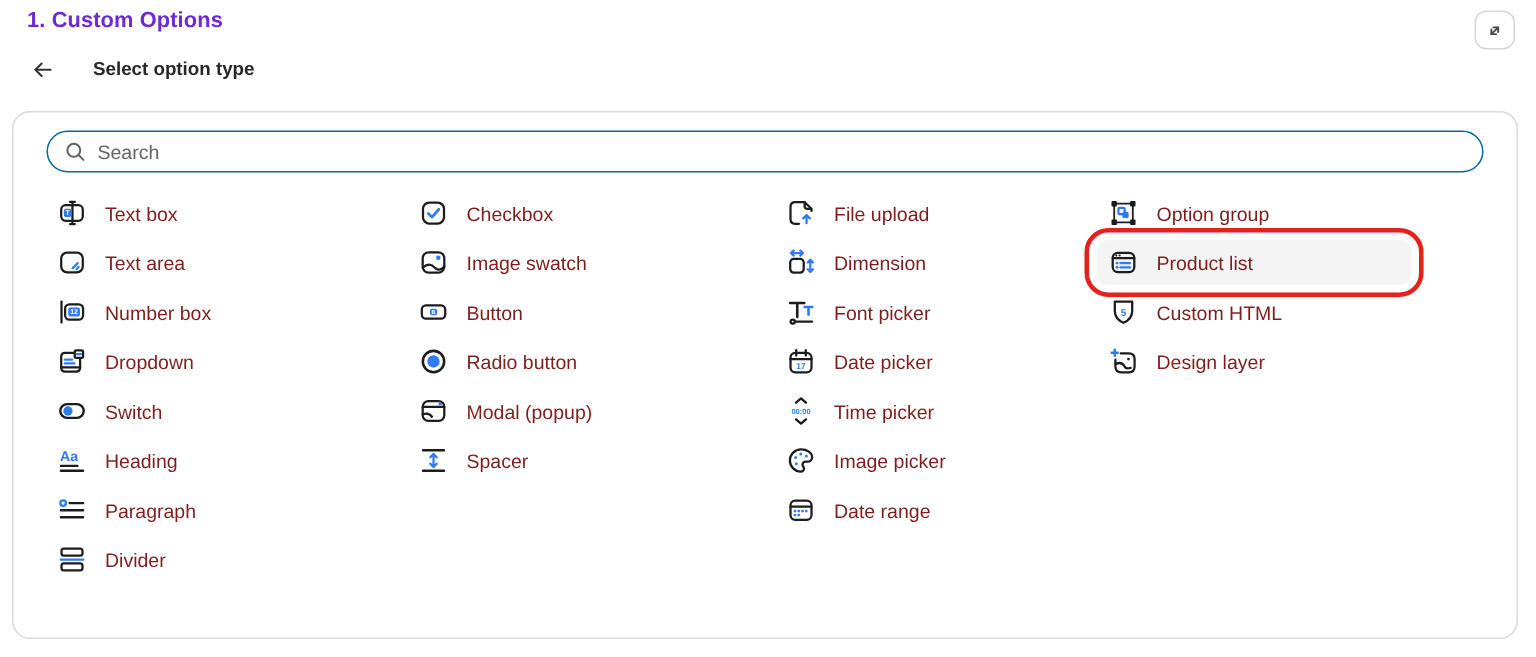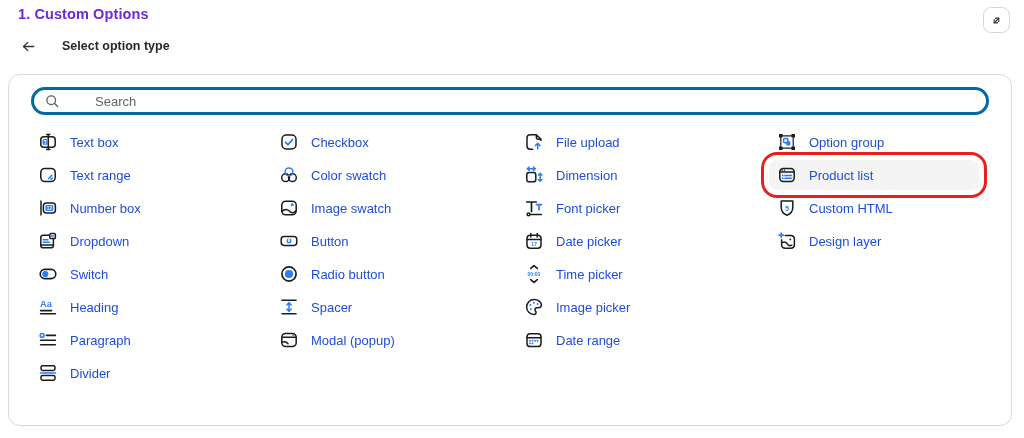--- a/index.html
+++ b/index.html
@@ -19,37 +19,37 @@
   .back-row{
     position:absolute;left:21px;top:39px;display:flex;align-items:flex-start;gap:26px;cursor:pointer;
   }
   .back-label{font-size:12.5px;font-weight:700;color:#26282b;}
   .panel{
     position:absolute;left:8px;top:74px;width:1004px;height:352px;
     border:1px solid #d8dadd;border-radius:12px;background:#fff;box-sizing:border-box;
   }
   .search-box{
     position:absolute;left:22px;right:22px;top:12px;height:28px;
-    border:3px solid #0369a1;border-radius:15px;background:#fff;
-    display:flex;align-items:center;box-sizing:border-box;padding:0 10px;gap:28px;
+    border:1px solid #0369a1;border-radius:15px;background:#fff;
+    display:flex;align-items:center;box-sizing:border-box;padding:0 10px;
   }
   .search-box .sicon{display:flex;width:16px;height:16px;margin-right:7px;flex:none;}
   .search-box input{
     border:none;outline:none;background:transparent;flex:1;
     font-family:inherit;font-size:13px;color:#202223;padding:0;
   }
   .search-box input::placeholder{color:#616568;}
   .col{position:absolute;top:49px;}
-  .col0{left:21px;} .col1{left:262px;text-align:center;} .col2{left:507px;} .col3{left:760px;}
+  .col0{left:21px;} .col1{left:262px;text-align:center;} .col2{left:507px;} .col3{left:722px;}
   .item{
     display:flex;align-items:center;height:30px;margin:3px 0;
     padding:0 16px 0 8px;border-radius:8px;width:max-content;cursor:pointer;
   }
   .item .icn{width:20px;height:20px;flex:none;margin-right:12px;display:flex;}
-  .item .lbl{font-size:13px;color:#1d4ed8;white-space:nowrap;}
+  .item .lbl{font-size:13px;color:#7f1d1d;white-space:nowrap;}
   .item.selected{
     width:210px;box-sizing:border-box;background:#f4f4f5;
     outline:3px solid #e5201d;outline-offset:5px;
   }
   svg{display:block;}
 </style>
 </head>
 <body>
 
 <div class="page">
@@ -99,21 +99,21 @@
             </span>
             <span class="lbl">Text box</span>
           </div>
           <div class="item">
             <span class="icn">
               <svg width="20" height="20" viewBox="0 0 20 20" fill="none" stroke-linecap="round" stroke-linejoin="round" stroke-width="1.5">
                 <rect x="2.8" y="3.4" width="14.4" height="13.2" rx="4" stroke="#1A1C1E"></rect>
                 <path d="M13.8 10.4 L10.4 13.8 M14.4 13 L13 14.4" stroke="#2E7BF6"></path>
               </svg>
             </span>
-            <span class="lbl">Text range</span>
+            <span class="lbl">Text area</span>
           </div>
           <div class="item">
             <span class="icn">
               <svg width="20" height="20" viewBox="0 0 20 20" fill="none" stroke-linecap="round" stroke-linejoin="round" stroke-width="1.5">
                 <path d="M3 3 V17" stroke="#1A1C1E"></path>
                 <rect x="5.4" y="4.9" width="12" height="10.2" rx="3" stroke="#1A1C1E"></rect>
                 <rect x="7.5" y="7" width="7.8" height="6" rx="1.3" fill="#2E7BF6" stroke="none"></rect>
                 <text x="11.4" y="11.6" font-size="4.6" font-weight="bold" fill="#fff" text-anchor="middle" stroke="none" font-family="sans-serif">12</text>
               </svg>
             </span>
@@ -175,30 +175,20 @@
               <svg width="20" height="20" viewBox="0 0 20 20" fill="none" stroke-linecap="round" stroke-linejoin="round" stroke-width="1.5">
                 <rect x="3" y="3" width="14" height="14" rx="4.2" stroke="#1A1C1E"></rect>
                 <path d="M6.5 10.3 L9 12.7 L13.6 7.5" stroke="#2E7BF6" stroke-width="1.8"></path>
               </svg>
             </span>
             <span class="lbl">Checkbox</span>
           </div>
           <div class="item">
             <span class="icn">
               <svg width="20" height="20" viewBox="0 0 20 20" fill="none" stroke-linecap="round" stroke-linejoin="round" stroke-width="1.5">
-                <circle cx="6.6" cy="12.7" r="3.9" stroke="#1A1C1E"></circle>
-                <circle cx="13.4" cy="12.7" r="3.9" stroke="#1A1C1E"></circle>
-                <circle cx="10" cy="6.9" r="3.9" stroke="#2E7BF6"></circle>
-              </svg>
-            </span>
-            <span class="lbl">Color swatch</span>
-          </div>
-          <div class="item">
-            <span class="icn">
-              <svg width="20" height="20" viewBox="0 0 20 20" fill="none" stroke-linecap="round" stroke-linejoin="round" stroke-width="1.5">
                 <rect x="2.8" y="3.2" width="14.4" height="13.6" rx="4" stroke="#1A1C1E"></rect>
                 <circle cx="13.2" cy="6.8" r="1.5" fill="#2E7BF6" stroke="none"></circle>
                 <path d="M2.8 13.4 Q7.4 9.4 11 13.6 Q13.8 16.4 17.2 12.6" stroke="#1A1C1E"></path>
               </svg>
             </span>
             <span class="lbl">Image swatch</span>
           </div>
           <div class="item">
             <span class="icn">
               <svg width="20" height="20" viewBox="0 0 20 20" fill="none" stroke-linecap="round" stroke-linejoin="round" stroke-width="1.5">
@@ -210,40 +200,40 @@
             <span class="lbl">Button</span>
           </div>
           <div class="item">
             <span class="icn">
               <svg width="20" height="20" viewBox="0 0 20 20" fill="none" stroke-linecap="round" stroke-linejoin="round" stroke-width="1.5">
                 <circle cx="10" cy="10" r="7.1" stroke="#1A1C1E" stroke-width="1.7"></circle>
                 <circle cx="10" cy="10" r="4.1" fill="#2E7BF6" stroke="none"></circle>
               </svg>
             </span>
             <span class="lbl">Radio button</span>
-          </div>
-          <div class="item">
-            <span class="icn">
-              <svg width="20" height="20" viewBox="0 0 20 20" fill="none" stroke-linecap="round" stroke-linejoin="round" stroke-width="1.5">
-                <path d="M3 3.2 H17 M3 16.8 H17" stroke="#1A1C1E" stroke-width="1.6"></path>
-                <path d="M10 6 V14 M7.9 7.9 L10 5.6 L12.1 7.9 M7.9 12.1 L10 14.4 L12.1 12.1" stroke="#2E7BF6"></path>
-              </svg>
-            </span>
-            <span class="lbl">Spacer</span>
           </div>
           <div class="item">
             <span class="icn">
               <svg width="20" height="20" viewBox="0 0 20 20" fill="none" stroke-linecap="round" stroke-linejoin="round" stroke-width="1.5">
                 <rect x="2.8" y="3.4" width="14.4" height="13.2" rx="3.8" stroke="#1A1C1E"></rect>
                 <path d="M2.8 7.2 H17.2" stroke="#1A1C1E"></path>
                 <circle cx="14.4" cy="5.3" r="1.1" fill="#2E7BF6" stroke="none"></circle>
                 <path d="M2.8 12.4 Q6.6 10.6 9 13.8" stroke="#1A1C1E"></path>
               </svg>
             </span>
             <span class="lbl">Modal (popup)</span>
+          </div>
+          <div class="item">
+            <span class="icn">
+              <svg width="20" height="20" viewBox="0 0 20 20" fill="none" stroke-linecap="round" stroke-linejoin="round" stroke-width="1.5">
+                <path d="M3 3.2 H17 M3 16.8 H17" stroke="#1A1C1E" stroke-width="1.6"></path>
+                <path d="M10 6 V14 M7.9 7.9 L10 5.6 L12.1 7.9 M7.9 12.1 L10 14.4 L12.1 12.1" stroke="#2E7BF6"></path>
+              </svg>
+            </span>
+            <span class="lbl">Spacer</span>
           </div>
         </div>
         <div class="col col2">
           <div class="item">
             <span class="icn">
               <svg width="20" height="20" viewBox="0 0 20 20" fill="none" stroke-linecap="round" stroke-linejoin="round" stroke-width="1.5">
                 <path d="M12.4 2.8 H6.2 Q3 2.8 3 6 V14 Q3 17.2 6.2 17.2 H8.6" stroke="#1A1C1E"></path>
                 <path d="M12.4 2.8 V5.3 Q12.4 7.3 14.4 7.3 H17 M12.6 3 L17 7.2 V8.6" stroke="#1A1C1E"></path>
                 <path d="M13.7 16.8 V11.6 M11.5 13.6 L13.7 11.3 L15.9 13.6" stroke="#2E7BF6"></path>
               </svg>

